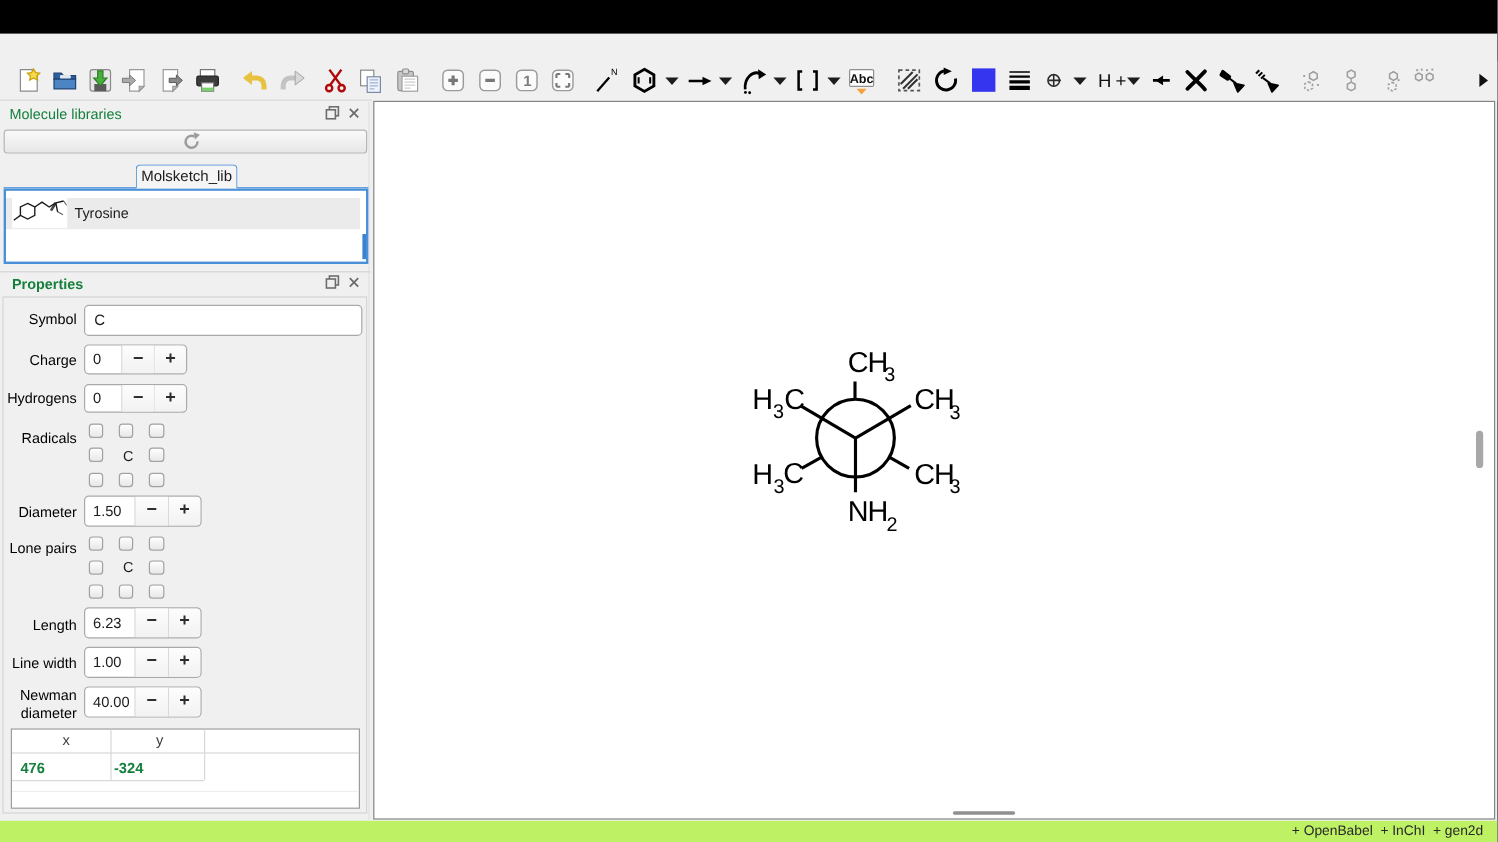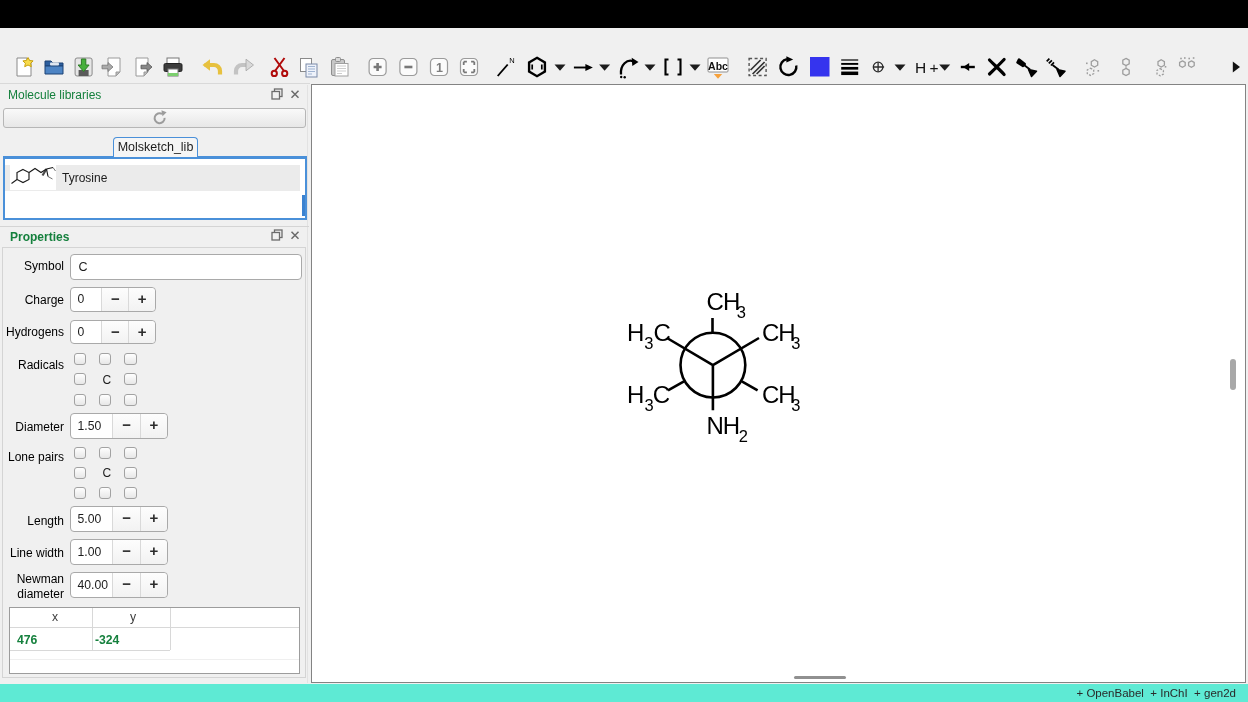--- a/index.html
+++ b/index.html
@@ -13,21 +13,21 @@
          font-weight:700;line-height:26px;}
   #closex{right:6px;top:0px;color:#fff;font-size:13px;font-weight:700;line-height:26px;}
   #menubar{left:0;top:30px;width:1248px;height:20px;background:#f0f0f0;
            border-bottom:1px solid #e3e3e3;font-size:12px;color:#1b1b1b;}
   .mi{position:absolute;top:2px;}
   #toolbar{left:0;top:51px;width:1248px;height:33px;background:#f0f0f0;}
   
   .dockhead{font-size:12px;color:#15803d;}
   #canvas{left:311px;top:84px;width:935px;height:599px;background:#fff;
           border:1px solid #838383;}
-  #statusbar{left:0;top:684px;width:1248px;height:18px;background:#5eead4;
+  #statusbar{left:0;top:684px;width:1248px;height:18px;background:#bef264;
              font-size:11.5px;color:#2a2a2a;}
   #status-text{right:12px;top:2.5px;}
   
   #refreshbtn{left:3px;top:108px;width:303px;height:20px;border:1px solid #b6b6b6;
               border-radius:3px;background:linear-gradient(#f9f9f9,#e7e7e7);}
   #tab{left:113px;top:137px;width:85px;height:20px;border:1px solid #4a90d9;
        border-bottom:none;border-radius:4px 4px 0 0;background:#f5f5f5;
        font-size:12.5px;color:#1c1c1c;text-align:center;line-height:19px;z-index:2;}
   #tabline{left:3px;top:155.5px;width:304px;height:1.5px;background:#4a90d9;z-index:1;}
   #liblist{left:3px;top:157px;width:304px;height:63px;border:2px solid #4a90d9;
@@ -369,21 +369,21 @@
   <div class="cb" style="left:124.3px;top:446.5px;"></div>
   <div class="cb" style="left:74px;top:467.1px;"></div>
   <div class="cb" style="left:124.3px;top:467.1px;"></div>
   <div class="cb" style="left:74px;top:486.5px;"></div>
   <div class="cb" style="left:99px;top:486.5px;"></div>
   <div class="cb" style="left:124.3px;top:486.5px;"></div>
   <div class="cbc" style="left:102.5px;top:466.4px;">C</div>
 
   <div class="plabel" style="top:513.5px;">Length</div>
   <div class="spin" style="left:69.5px;top:506px;width:98.4px;height:26px;">
-    <div class="val" style="width:42.7px;line-height:24px;">5.00</div>
+    <div class="val" style="width:42.7px;line-height:24px;">6.23</div>
     <div class="btn" style="width:27.8px;line-height:22.5px;">−</div>
     <div class="btn" style="width:27.8px;line-height:22.5px;">+</div>
   </div>
 
   <div class="plabel" style="top:546px;">Line width</div>
   <div class="spin" style="left:69.5px;top:539px;width:98.4px;height:26px;">
     <div class="val" style="width:42.7px;line-height:24px;">1.00</div>
     <div class="btn" style="width:27.8px;line-height:22.5px;">−</div>
     <div class="btn" style="width:27.8px;line-height:22.5px;">+</div>
   </div>

